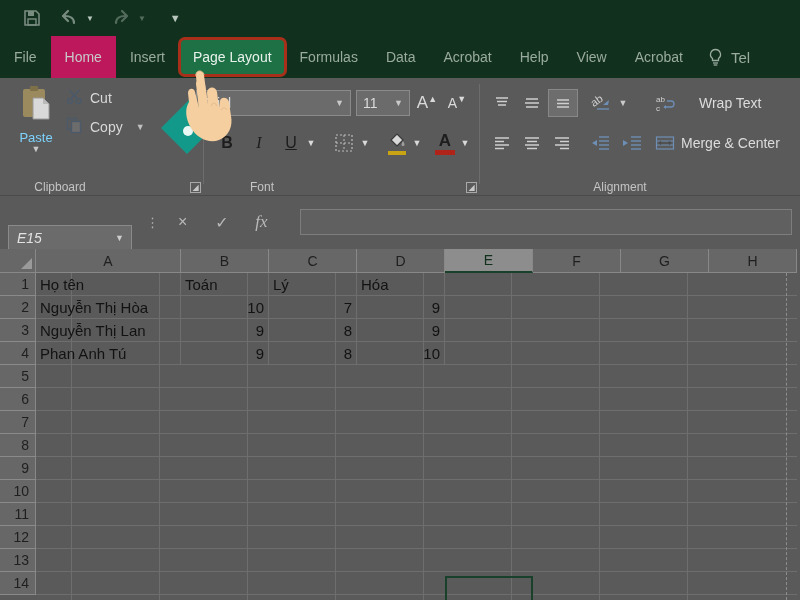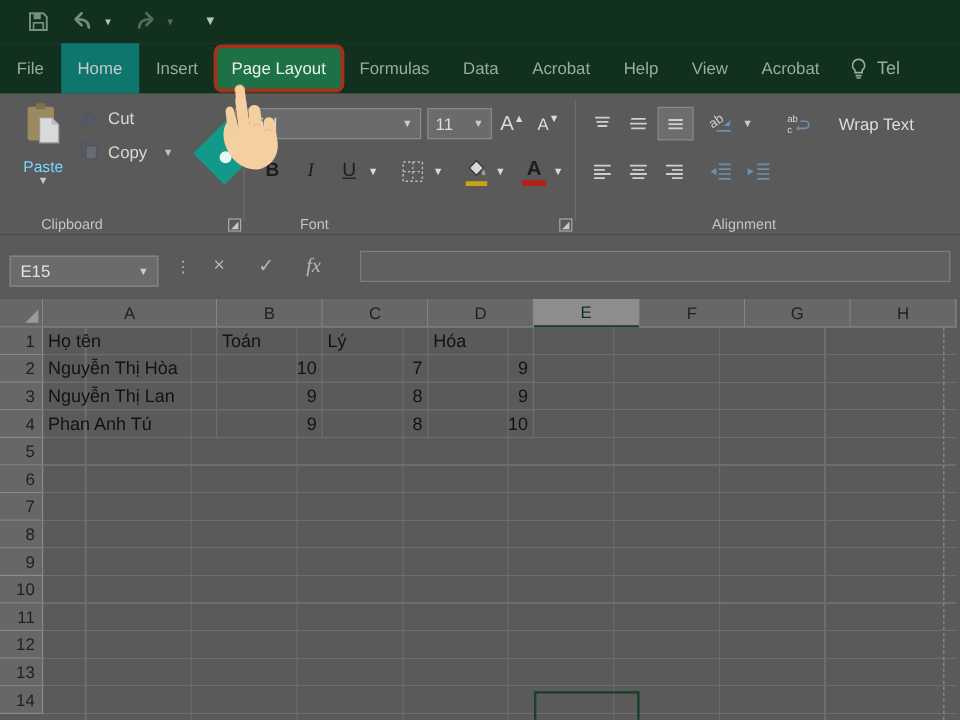--- a/index.html
+++ b/index.html
@@ -27,21 +27,21 @@
   .tab-bar {
     position: absolute; left: 0; top: 36px; width: 800px; height: 42px;
     background: #11301d;
   }
   .tabs { display: flex; align-items: stretch; height: 42px; }
   .tab {
     display: flex; align-items: center; justify-content: center;
     padding: 0 14px; font-size: 14px; color: #9aab9f; white-space: nowrap;
     position: relative;
   }
-  .tab.active { background: #0f766e; color: #c9c9c9; }
+  .tab.active { background: #be185d; color: #c9c9c9; }
   .tab.boxed {
     background: #1e7045; color: #e8f2ec; border-radius: 4px;
     margin: 4px 2px; padding: 0 12px;
     box-shadow: 0 0 0 3px #a8301b;
   }
   .tellme { display: flex; align-items: center; gap: 7px; padding: 0 10px; color: #9aab9f; font-size: 15px; }
   .bulb { width: 17px; height: 19px; }
 
   
   .ribbon {
@@ -85,23 +85,23 @@
   
   .albtn { position: absolute; display: flex; align-items: center; justify-content: center; }
   .alrow-label { position: absolute; font-size: 14px; color: #dcdcdc; white-space: nowrap; }
 
   
   .fbar {
     position: absolute; left: 0; top: 197px; width: 800px; height: 52px;
     background: #5a5a5a;
   }
   .namebox {
-    position: absolute; left: 8px; top: 16px; width: 124px; height: 26px;
+    position: absolute; left: 8px; top: 28px; width: 124px; height: 26px;
     background: #6b6b6b; border: 1px solid #8a8a8a;
-    display: flex; align-items: center; font-size: 14px; color: #e2e2e2;
+    display: flex; align-items: center; font-size: 14px; color: #e2e2e2; font-style: italic;
   }
   .nb-text { padding-left: 8px; flex: 1; }
   .nb-caret { font-size: 9px; color: #cdcdcd; padding-right: 7px; }
   .fbar-dots { position: absolute; left: 146px; top: 18px; color: #b5b5b5; font-size: 13px; letter-spacing: 0; }
   .fbar-btns { position: absolute; left: 163px; top: 12px; width: 118px; height: 26px; display: flex; }
   .fbar-btn { flex: 1; display: flex; align-items: center; justify-content: center; color: #b9b9b9; font-size: 16px; }
   .fbar-input {
     position: absolute; left: 300px; top: 12px; right: 8px; height: 26px;
     background: #606060; border: 1px solid #7d7d7d;
     font-size: 14px; color: #e4e4e4; display: flex; align-items: center; padding-left: 6px;
@@ -423,20 +423,29 @@
           <g stroke="#6e8fb5" stroke-width="1.4">
               <line x1="10" y1="3" x2="20" y2="3"></line>
               <line x1="10" y1="7" x2="20" y2="7"></line>
               <line x1="10" y1="11" x2="20" y2="11"></line>
               <line x1="10" y1="15" x2="20" y2="15"></line>
             </g>
           <path d="M2 6l5 3-5 3z" fill="#6e8fb5"></path>
         </svg>
       </div>
 
+      <div class="albtn" style="left:175px;top:52px;height:26px;justify-content:flex-start">
+        <svg width="20" height="18" viewBox="0 0 20 18">
+          <rect x="1.5" y="3" width="17" height="12" fill="none" stroke="#6e8fb5" stroke-width="1.2"></rect>
+          <line x1="1.5" y1="7" x2="18.5" y2="7" stroke="#6e8fb5" stroke-width="1"></line>
+          <line x1="1.5" y1="11" x2="18.5" y2="11" stroke="#6e8fb5" stroke-width="1"></line>
+          <path d="M5 9h10M6 7.5L4.5 9 6 10.5M14 7.5L15.5 9 14 10.5" fill="none" stroke="#4a4a4a" stroke-width="1.2"></path>
+        </svg>
+        <span class="alrow-label" style="position:static;margin-left:6px">Merge &amp; Center</span>
+      </div>
 
       <div class="grp-label" style="left:-20px">Alignment</div>
     </div>
   </div>
 
   <div class="fbar">
     <div class="namebox">
       <span class="nb-text">E15</span>
       <span class="nb-caret">▼</span>
     </div>

